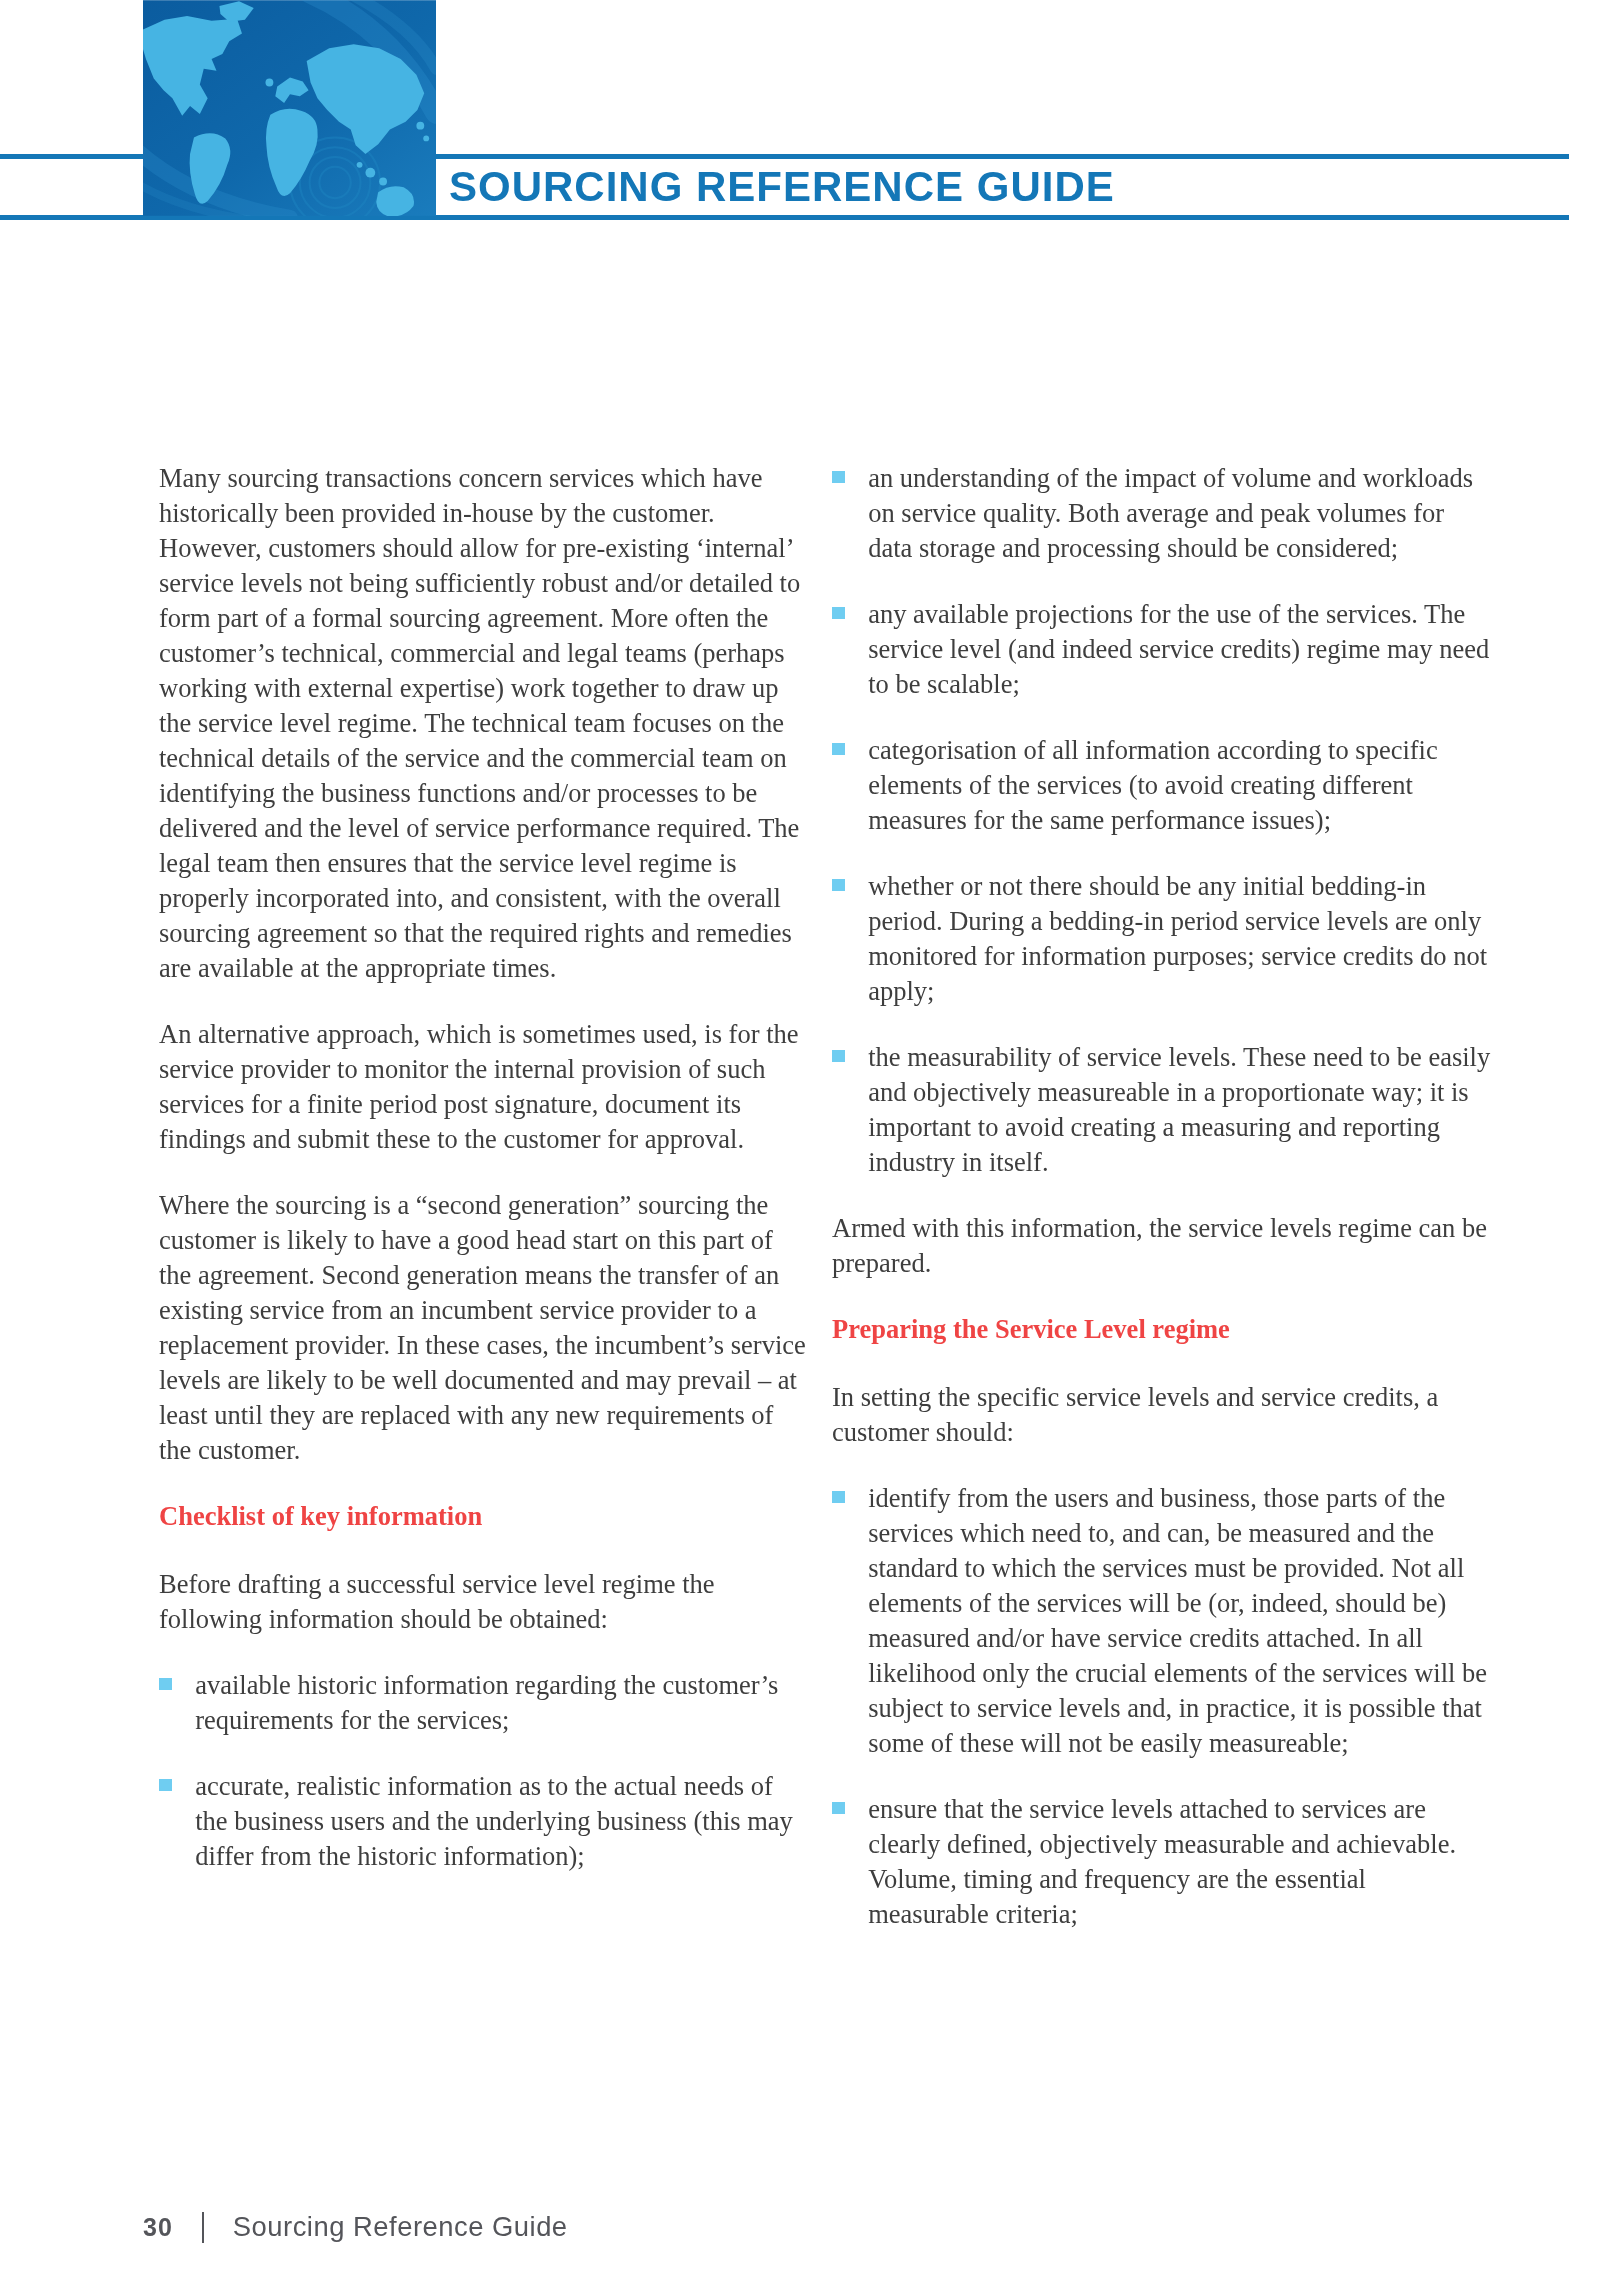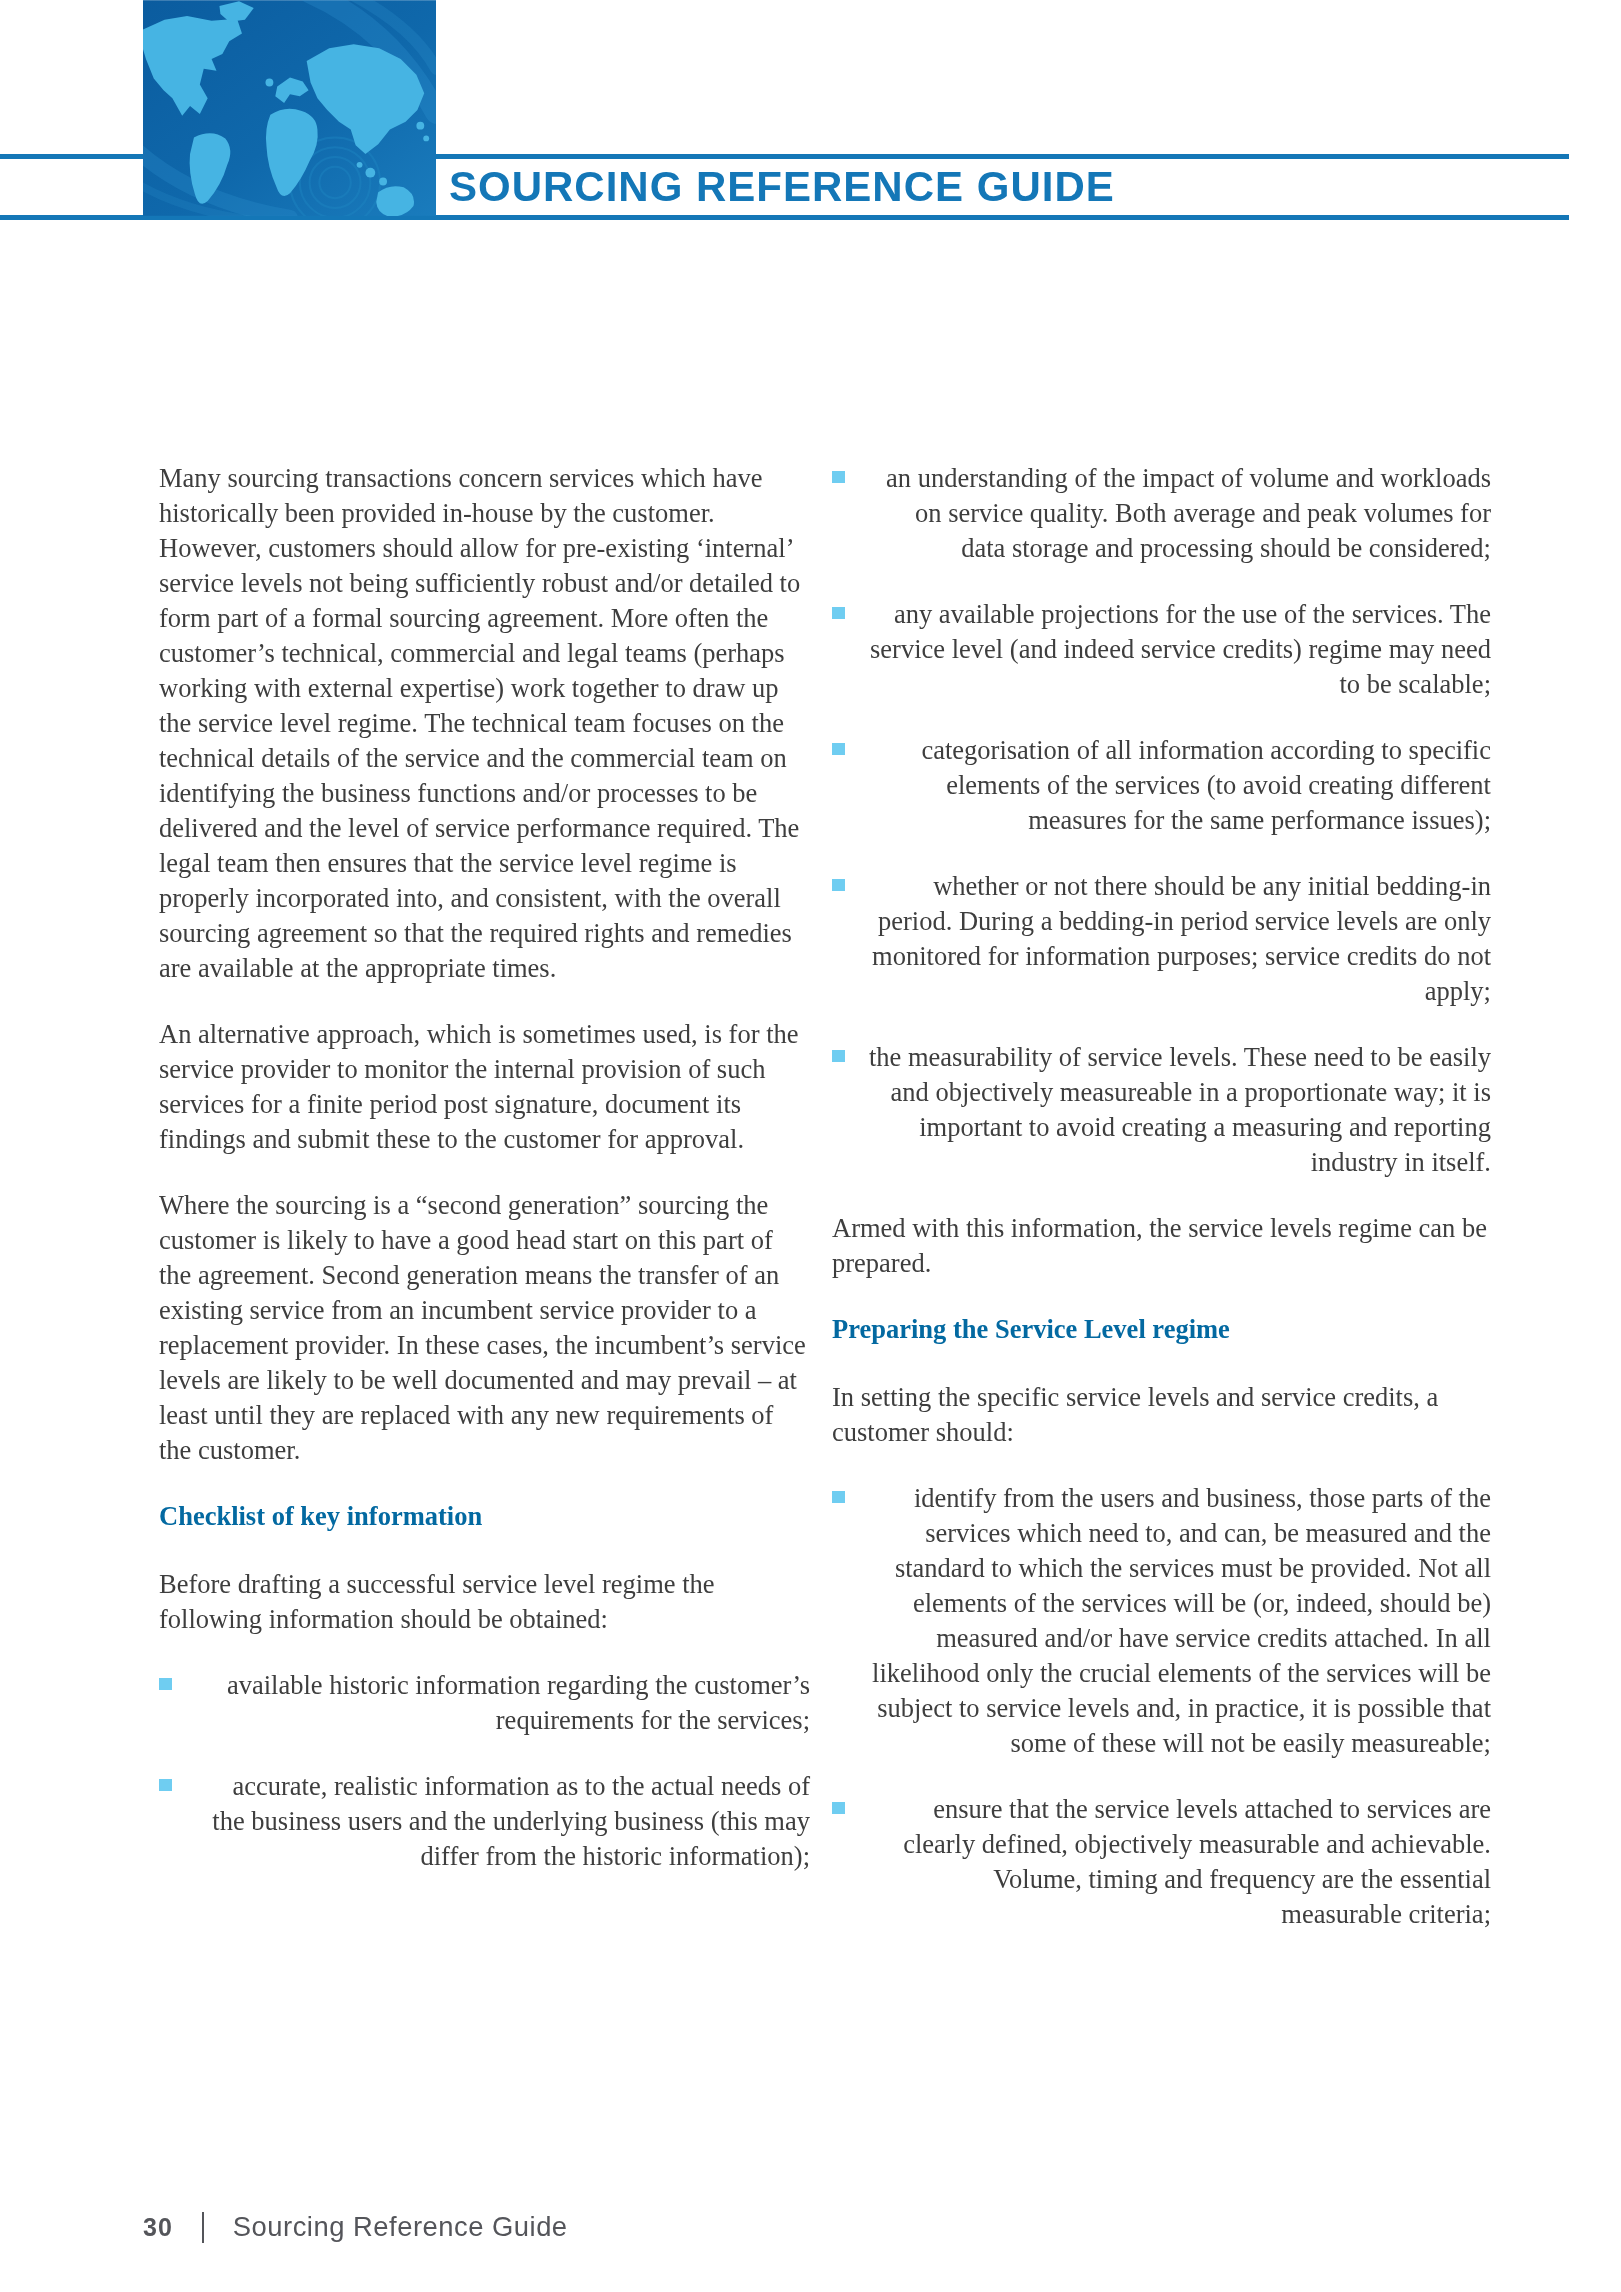--- a/index.html
+++ b/index.html
@@ -36,32 +36,32 @@
   
   .col{
     position:absolute;top:461px;
     font-size:26.5px;line-height:35px;
   }
   .col-left{left:143px;width:651px;margin-left:16px;}
   .col-right{left:832px;width:659px;}
   .col p{margin:0 0 31px 0;}
   .col h2{
     margin:5.9px 0 33px 0;
-    font-size:26.5px;line-height:35px;font-weight:700;color:#0369a1;
+    font-size:26.5px;line-height:35px;font-weight:700;color:#ef4444;
   }
   ul.bullets{list-style:none;margin:0;padding:0;}
   ul.bullets li{
     display:flex;align-items:flex-start;
     margin:0 0 31px 0;
   }
   .sq{
     flex:none;width:12.7px;height:12.7px;margin-top:9.8px;
     background:var(--bullet);
   }
-  .bt{display:block;margin-left:23.5px;text-align:right;}
+  .bt{display:block;margin-left:23.5px;}
   
   .footer{
     position:absolute;left:143px;top:2211px;
     display:flex;align-items:center;
     font-family:"Liberation Sans", sans-serif;
     color:var(--muted);
   }
   .pg{font-size:25px;font-weight:700;letter-spacing:1px;}
   .bar{width:2px;height:31px;background:var(--muted);margin:0 29px;}
   .ft{font-size:27.4px;font-weight:400;letter-spacing:0.5px;}

